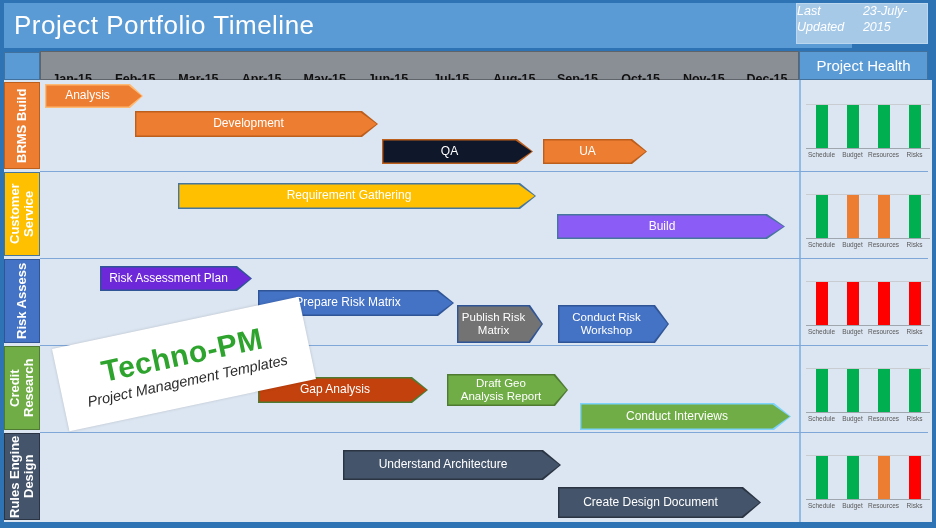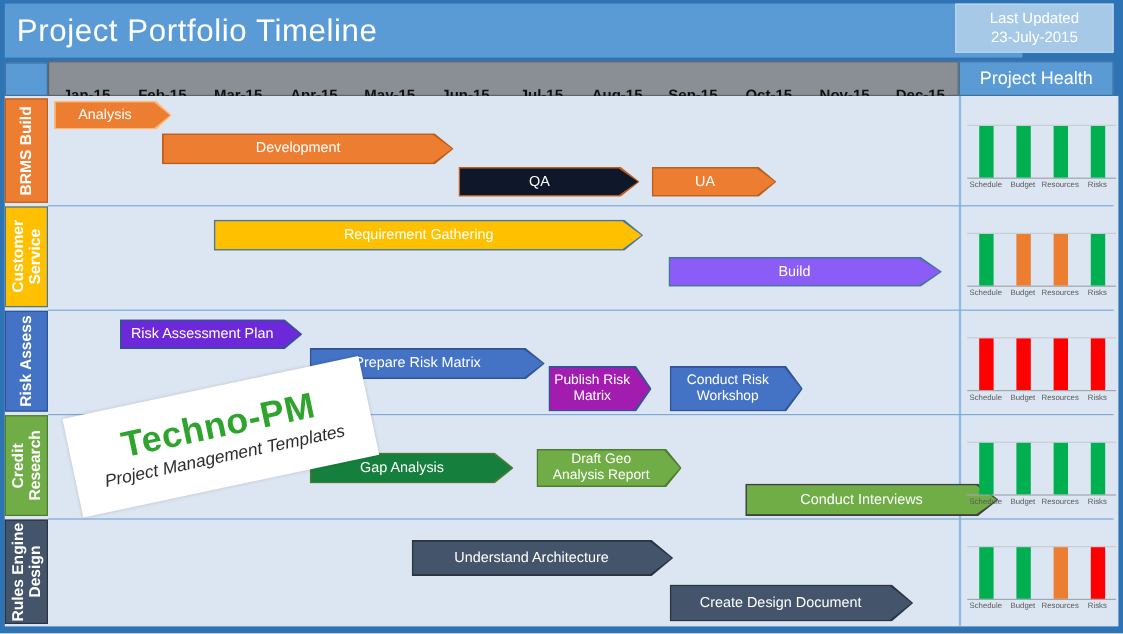--- a/index.html
+++ b/index.html
@@ -3,22 +3,22 @@
 <meta charset="utf-8">
 <style>
   html,body{margin:0;padding:0;background:#ffffff;font-family:"Liberation Sans",sans-serif;}
   .frame{position:relative;width:936px;height:528px;background:#2E74B5;overflow:hidden;}
 
   
   .title-bar{position:absolute;left:4px;top:3px;width:848px;height:45px;background:#5B9BD5;}
   .title-text{position:absolute;left:10px;top:0;height:45px;display:flex;align-items:center;
     color:#ffffff;font-size:26px;font-weight:400;letter-spacing:.5px;}
   .last-updated{position:absolute;left:796px;top:3px;width:132px;height:41px;background:#A6C9E8;
-    border:1px solid #BBD6EF;box-sizing:border-box;display:flex;flex-direction:column;
-    align-items:center;justify-content:center;color:#ffffff;font-size:12.5px;line-height:1.25;}
+    border:1px solid #BBD6EF;box-sizing:border-box;display:flex;flex-direction:row;
+    align-items:flex-start;justify-content:center;color:#ffffff;font-size:12.5px;line-height:1.25;font-style:italic;}
 
   
   .corner-cell{position:absolute;left:4px;top:52px;width:36px;height:28px;background:#5B9BD5;
     border:1px solid #41719C;box-sizing:border-box;}
   .months{position:absolute;left:40px;top:51px;width:759px;height:29px;display:flex;
     background:#8a8f96;border:1px solid #5f646b;box-sizing:border-box;}
   .month-cell{flex:1;background:linear-gradient(180deg,#FBFBFB 0%,#ECECEC 55%,#D8D8D8 100%);
     border-right:1px solid #8a8f96;display:flex;align-items:center;justify-content:center;
     font-size:12.5px;font-weight:700;color:#111;margin-top:27px;}
   .month-cell:last-child{border-right:none;}
@@ -160,21 +160,21 @@
       </div>
       <div class="rowline" style="top: 258px;"></div>
       <div class="row-label" style="top: 259px; height: 84px; background: rgb(68, 114, 196); border: 1px solid rgb(47, 85, 151);">Risk Assess</div>
       <div class="bar" style="left: 100px; top: 266px; width: 152px; height: 25px; --tip: 15px; background: rgb(47, 85, 151);">
         <div class="bar-fill" style="background: #6d28d9;">Risk Assessment Plan</div>
       </div>
       <div class="bar" style="left: 258px; top: 290px; width: 196px; height: 26px; --tip: 16px; background: rgb(47, 85, 151);">
         <div class="bar-fill" style="background: rgb(68, 114, 196);">Prepare Risk Matrix</div>
       </div>
       <div class="bar" style="left: 457px; top: 305px; width: 86px; height: 38px; --tip: 13px; background: rgb(47, 85, 151);">
-        <div class="bar-fill two" style="background: #a21caf;">Publish Risk
+        <div class="bar-fill two" style="background: #737373;">Publish Risk
 Matrix</div>
       </div>
       <div class="bar" style="left: 558px; top: 305px; width: 111px; height: 38px; --tip: 14px; background: rgb(47, 85, 151);">
         <div class="bar-fill two" style="background: rgb(68, 114, 196);">Conduct Risk
 Workshop</div>
       </div>
       <div class="health" style="top: 281px;">
         <div class="hbars">
           <div class="hcol">
             <div class="hbar" style="background: rgb(255, 0, 0);"></div>
@@ -193,27 +193,27 @@
           <div class="hlabel">Schedule</div>
           <div class="hlabel">Budget</div>
           <div class="hlabel">Resources</div>
           <div class="hlabel">Risks</div>
         </div>
       </div>
       <div class="rowline" style="top: 345px;"></div>
       <div class="row-label" style="top: 346px; height: 84px; background: rgb(112, 173, 71); border: 1px solid rgb(78, 122, 49);">Credit
 Research</div>
       <div class="bar" style="left: 258px; top: 377px; width: 170px; height: 26px; --tip: 16px; background: rgb(78, 122, 49);">
-        <div class="bar-fill" style="background: #15803d; text-align: center;">Gap Analysis</div>
+        <div class="bar-fill" style="background: #c2410c; text-align: center;">Gap Analysis</div>
       </div>
       <div class="bar" style="left: 447px; top: 374px; width: 121px; height: 32px; --tip: 13px; background: rgb(78, 122, 49);">
         <div class="bar-fill two" style="background: rgb(112, 173, 71);">Draft Geo
 Analysis Report</div>
       </div>
-      <div class="bar" style="left: 580px; top: 403px; width: 211px; height: 27px; --tip: 17px; background: #404040; margin-left: 41px;">
+      <div class="bar" style="left: 580px; top: 403px; width: 211px; height: 27px; --tip: 17px; background: #7dd3fc;">
         <div class="bar-fill" style="background: rgb(112, 173, 71);">Conduct Interviews</div>
       </div>
       <div class="health" style="top: 368px;">
         <div class="hbars">
           <div class="hcol">
             <div class="hbar" style="background: rgb(0, 176, 80);"></div>
           </div>
           <div class="hcol">
             <div class="hbar" style="background: rgb(0, 176, 80);"></div>
           </div>

